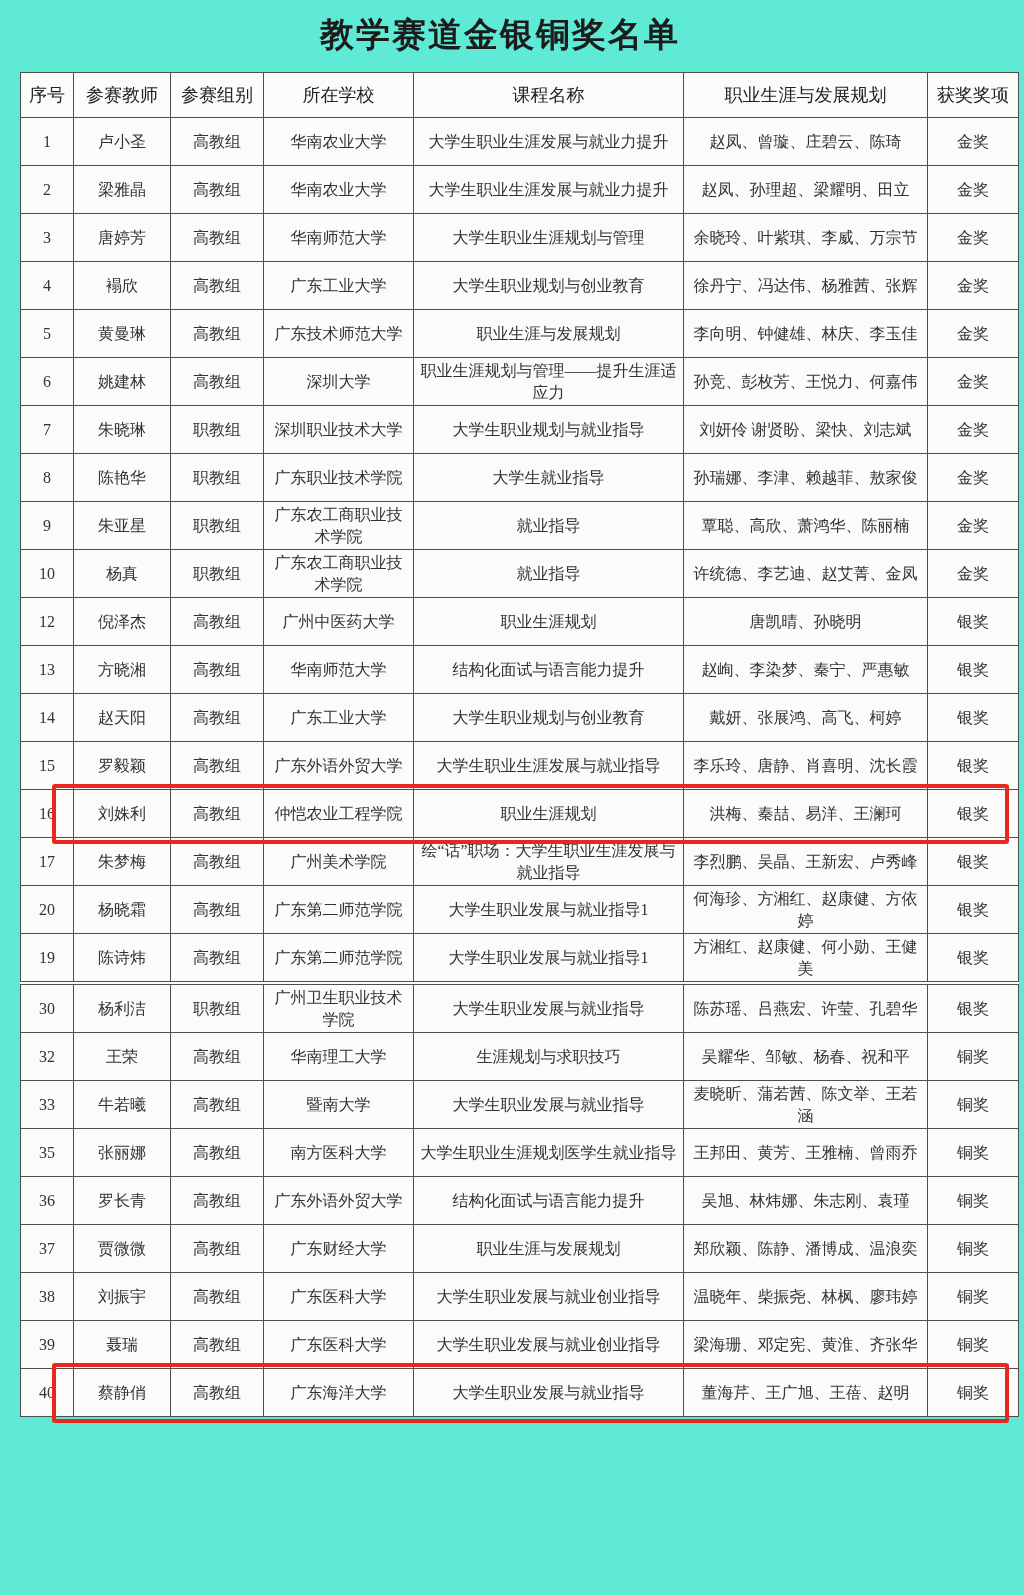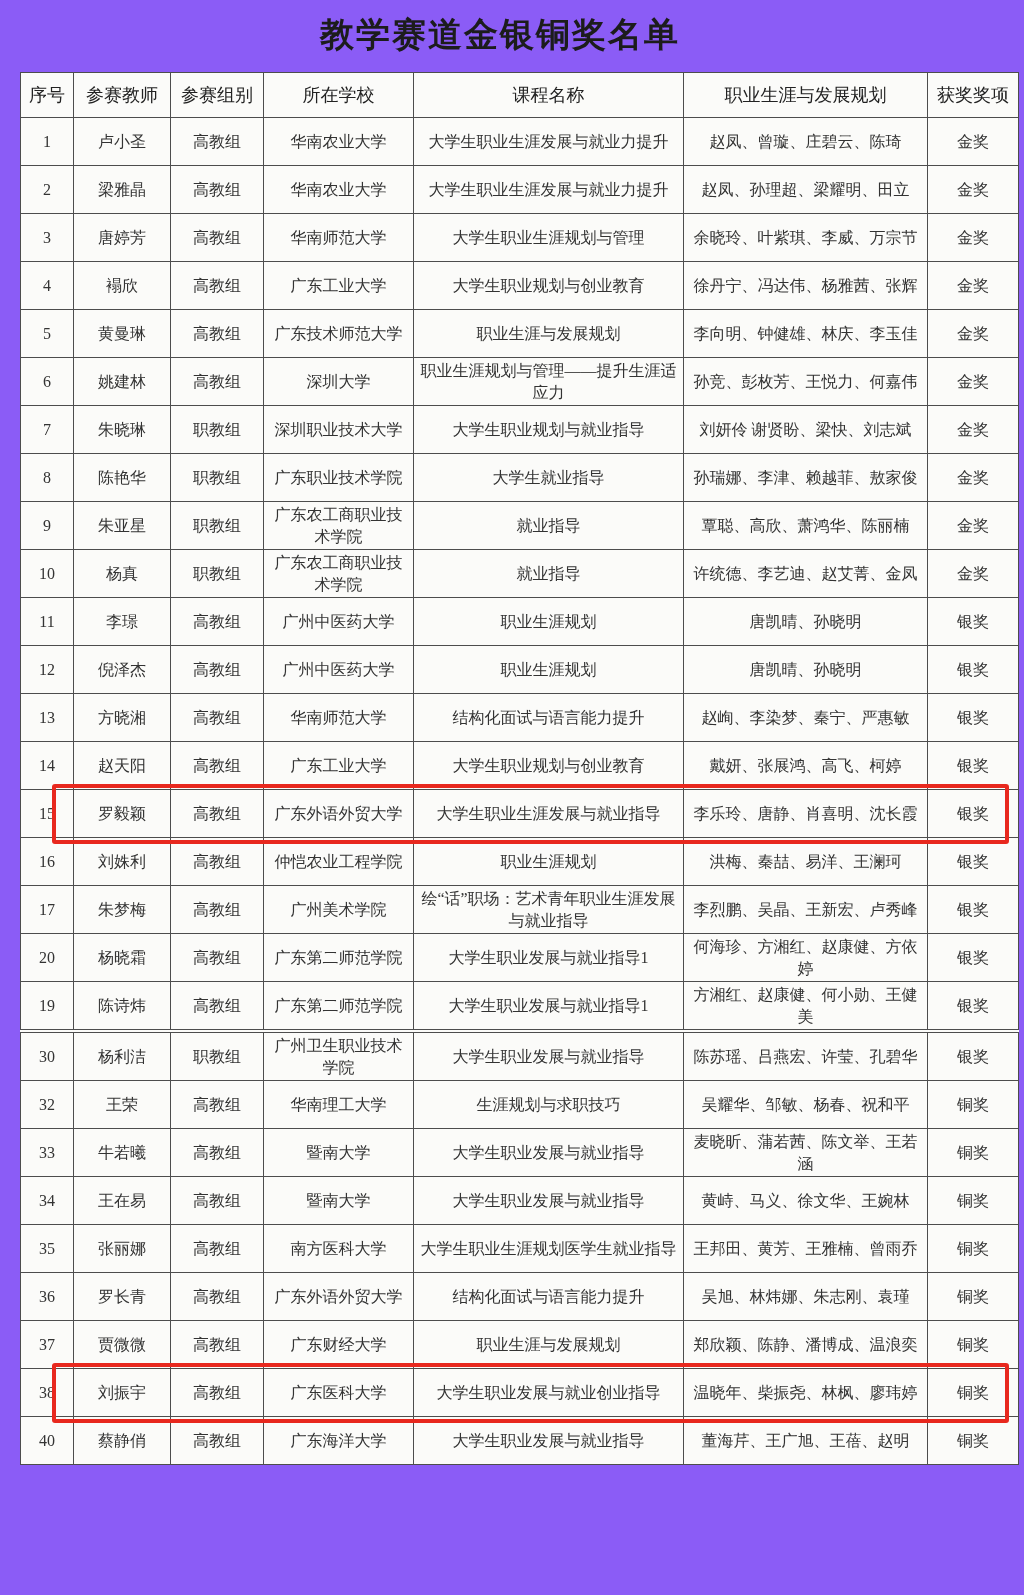--- a/index.html
+++ b/index.html
@@ -1,19 +1,19 @@
 <!DOCTYPE html>
 <html><head>
 <meta charset="utf-8">
 <style>
   html,body{margin:0;padding:0;}
   .page{
     position:relative;
     width:1024px;height:1595px;
-    background:#8b5cf6;
+    background:#5eead4;
     overflow:hidden;
     font-family:"Liberation Serif","DejaVu Serif",serif;
     color:#2f2f2f;
   }
   .doc-title{
     position:absolute;top:12px;left:0;width:1000px;
     text-align:center;
     font-size:34px;font-weight:bold;color:#1c1c1c;
     letter-spacing:2px;
   }
@@ -162,38 +162,29 @@
         <tr>
           <td>10</td>
           <td>杨真</td>
           <td>职教组</td>
           <td>广东农工商职业技术学院</td>
           <td>就业指导</td>
           <td>许统德、李艺迪、赵艾菁、金凤</td>
           <td>金奖</td>
         </tr>
         <tr>
-          <td>11</td>
-          <td>李璟</td>
+          <td>12</td>
+          <td>倪泽杰</td>
           <td>高教组</td>
           <td>广州中医药大学</td>
           <td>职业生涯规划</td>
           <td>唐凯晴、孙晓明</td>
           <td>银奖</td>
         </tr>
         <tr>
-          <td>12</td>
-          <td>倪泽杰</td>
-          <td>高教组</td>
-          <td>广州中医药大学</td>
-          <td>职业生涯规划</td>
-          <td>唐凯晴、孙晓明</td>
-          <td>银奖</td>
-        </tr>
-        <tr>
           <td>13</td>
           <td>方晓湘</td>
           <td>高教组</td>
           <td>华南师范大学</td>
           <td>结构化面试与语言能力提升</td>
           <td>赵峋、李染梦、秦宁、严惠敏</td>
           <td>银奖</td>
         </tr>
         <tr>
           <td>14</td>
@@ -220,21 +211,21 @@
           <td>仲恺农业工程学院</td>
           <td>职业生涯规划</td>
           <td>洪梅、秦喆、易洋、王澜珂</td>
           <td>银奖</td>
         </tr>
         <tr>
           <td>17</td>
           <td>朱梦梅</td>
           <td>高教组</td>
           <td>广州美术学院</td>
-          <td>绘“话”职场：艺术青年职业生涯发展与就业指导</td>
+          <td>绘“话”职场：大学生职业生涯发展与就业指导</td>
           <td>李烈鹏、吴晶、王新宏、卢秀峰</td>
           <td>银奖</td>
         </tr>
         <tr>
           <td>20</td>
           <td>杨晓霜</td>
           <td>高教组</td>
           <td>广东第二师范学院</td>
           <td>大学生职业发展与就业指导1</td>
           <td>何海珍、方湘红、赵康健、方依婷</td>
@@ -270,29 +261,20 @@
         <tr>
           <td>33</td>
           <td>牛若曦</td>
           <td>高教组</td>
           <td>暨南大学</td>
           <td>大学生职业发展与就业指导</td>
           <td>麦晓昕、蒲若茜、陈文举、王若涵</td>
           <td>铜奖</td>
         </tr>
         <tr>
-          <td>34</td>
-          <td>王在易</td>
-          <td>高教组</td>
-          <td>暨南大学</td>
-          <td>大学生职业发展与就业指导</td>
-          <td>黄峙、马义、徐文华、王婉林</td>
-          <td>铜奖</td>
-        </tr>
-        <tr>
           <td>35</td>
           <td>张丽娜</td>
           <td>高教组</td>
           <td>南方医科大学</td>
           <td>大学生职业生涯规划医学生就业指导</td>
           <td>王邦田、黄芳、王雅楠、曾雨乔</td>
           <td>铜奖</td>
         </tr>
         <tr>
           <td>36</td>
@@ -312,20 +294,29 @@
           <td>郑欣颖、陈静、潘博成、温浪奕</td>
           <td>铜奖</td>
         </tr>
         <tr>
           <td>38</td>
           <td>刘振宇</td>
           <td>高教组</td>
           <td>广东医科大学</td>
           <td>大学生职业发展与就业创业指导</td>
           <td>温晓年、柴振尧、林枫、廖玮婷</td>
+          <td>铜奖</td>
+        </tr>
+        <tr>
+          <td>39</td>
+          <td>聂瑞</td>
+          <td>高教组</td>
+          <td>广东医科大学</td>
+          <td>大学生职业发展与就业创业指导</td>
+          <td>梁海珊、邓定宪、黄淮、齐张华</td>
           <td>铜奖</td>
         </tr>
         <tr>
           <td>40</td>
           <td>蔡静俏</td>
           <td>高教组</td>
           <td>广东海洋大学</td>
           <td>大学生职业发展与就业指导</td>
           <td>董海芹、王广旭、王蓓、赵明</td>
           <td>铜奖</td>

